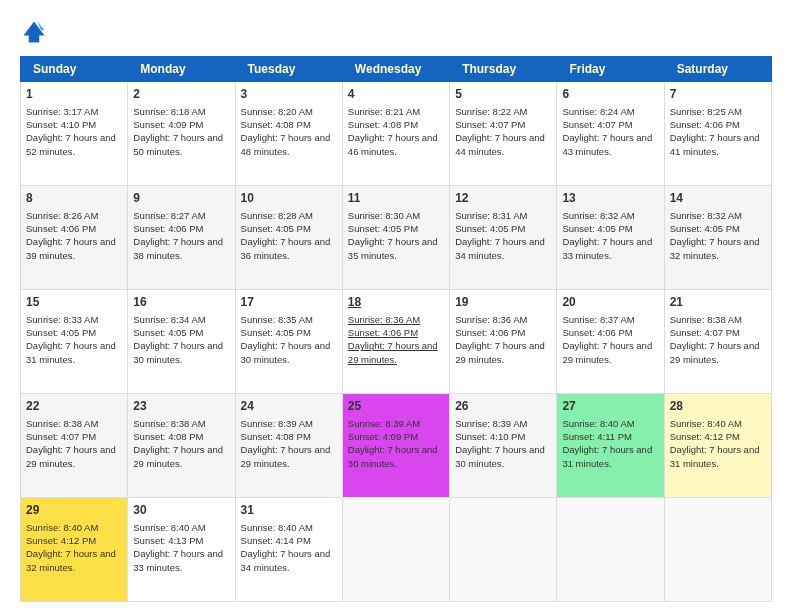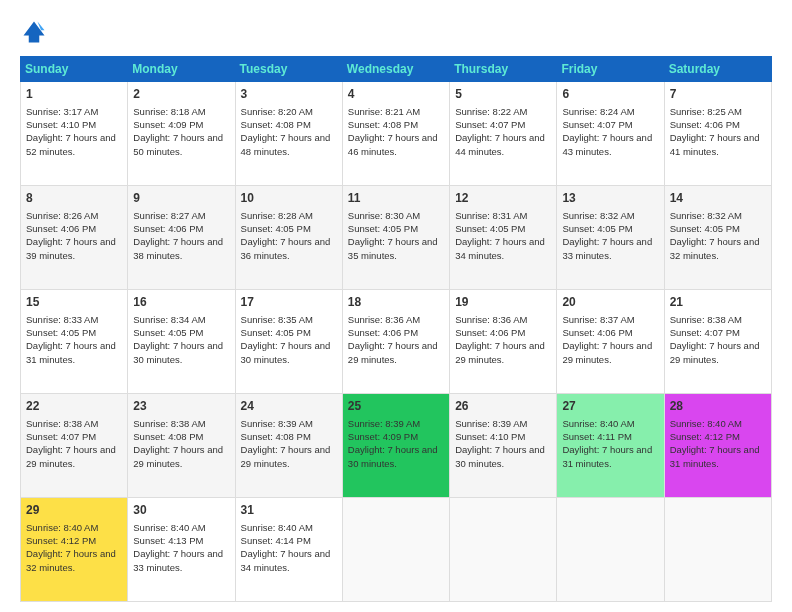--- a/index.html
+++ b/index.html
@@ -55,23 +55,23 @@
     }
     .calendar {
       flex: 1;
       border: 1px solid #ccc;
       border-collapse: collapse;
       width: 100%;
       table-layout: fixed;
     }
     .calendar th {
       background: #1565c0;
-      color: #5eead4;
+      color: #fef9c3;
       text-align: left;
-      padding: 5px 4px;
+      padding: 5px 12px;
       font-size: 12px;
       font-weight: bold;
       border: 1px solid #1565c0;
     }
     .calendar td {
       vertical-align: top;
       padding: 4px 5px;
       font-size: 9.5px;
       color: #333;
       border: 1px solid #ddd;
@@ -146,33 +146,33 @@
           <td style="background: rgb(245, 245, 245);"><span class="day-num">10</span><span>Sunrise: 8:28 AM</span><br><span>Sunset: 4:05 PM</span><br><span>Daylight: 7 hours and 36 minutes.</span></td>
           <td style="background: rgb(245, 245, 245);"><span class="day-num">11</span><span>Sunrise: 8:30 AM</span><br><span>Sunset: 4:05 PM</span><br><span>Daylight: 7 hours and 35 minutes.</span></td>
           <td style="background: rgb(245, 245, 245);"><span class="day-num">12</span><span>Sunrise: 8:31 AM</span><br><span>Sunset: 4:05 PM</span><br><span>Daylight: 7 hours and 34 minutes.</span></td>
           <td style="background: rgb(245, 245, 245);"><span class="day-num">13</span><span>Sunrise: 8:32 AM</span><br><span>Sunset: 4:05 PM</span><br><span>Daylight: 7 hours and 33 minutes.</span></td>
           <td style="background: rgb(245, 245, 245);"><span class="day-num">14</span><span>Sunrise: 8:32 AM</span><br><span>Sunset: 4:05 PM</span><br><span>Daylight: 7 hours and 32 minutes.</span></td>
         </tr>
         <tr>
           <td style="background: rgb(255, 255, 255);"><span class="day-num">15</span><span>Sunrise: 8:33 AM</span><br><span>Sunset: 4:05 PM</span><br><span>Daylight: 7 hours and 31 minutes.</span></td>
           <td style="background: rgb(255, 255, 255);"><span class="day-num">16</span><span>Sunrise: 8:34 AM</span><br><span>Sunset: 4:05 PM</span><br><span>Daylight: 7 hours and 30 minutes.</span></td>
           <td style="background: rgb(255, 255, 255);"><span class="day-num">17</span><span>Sunrise: 8:35 AM</span><br><span>Sunset: 4:05 PM</span><br><span>Daylight: 7 hours and 30 minutes.</span></td>
-          <td style="background: rgb(255, 255, 255);"><span class="day-num">18</span><span>Sunrise: 8:36 AM</span><br><span>Sunset: 4:06 PM</span><br><span>Daylight: 7 hours and 29 minutes.</span></td>
+          <td style="background: rgb(255, 255, 255); text-decoration: underline;"><span class="day-num">18</span><span>Sunrise: 8:36 AM</span><br><span>Sunset: 4:06 PM</span><br><span>Daylight: 7 hours and 29 minutes.</span></td>
           <td style="background: rgb(255, 255, 255);"><span class="day-num">19</span><span>Sunrise: 8:36 AM</span><br><span>Sunset: 4:06 PM</span><br><span>Daylight: 7 hours and 29 minutes.</span></td>
           <td style="background: rgb(255, 255, 255);"><span class="day-num">20</span><span>Sunrise: 8:37 AM</span><br><span>Sunset: 4:06 PM</span><br><span>Daylight: 7 hours and 29 minutes.</span></td>
           <td style="background: rgb(255, 255, 255);"><span class="day-num">21</span><span>Sunrise: 8:38 AM</span><br><span>Sunset: 4:07 PM</span><br><span>Daylight: 7 hours and 29 minutes.</span></td>
         </tr>
         <tr>
           <td style="background: rgb(245, 245, 245);"><span class="day-num">22</span><span>Sunrise: 8:38 AM</span><br><span>Sunset: 4:07 PM</span><br><span>Daylight: 7 hours and 29 minutes.</span></td>
           <td style="background: rgb(245, 245, 245);"><span class="day-num">23</span><span>Sunrise: 8:38 AM</span><br><span>Sunset: 4:08 PM</span><br><span>Daylight: 7 hours and 29 minutes.</span></td>
           <td style="background: rgb(245, 245, 245);"><span class="day-num">24</span><span>Sunrise: 8:39 AM</span><br><span>Sunset: 4:08 PM</span><br><span>Daylight: 7 hours and 29 minutes.</span></td>
-          <td style="background: #22c55e;"><span class="day-num">25</span><span>Sunrise: 8:39 AM</span><br><span>Sunset: 4:09 PM</span><br><span>Daylight: 7 hours and 30 minutes.</span></td>
+          <td style="background: #d946ef;"><span class="day-num">25</span><span>Sunrise: 8:39 AM</span><br><span>Sunset: 4:09 PM</span><br><span>Daylight: 7 hours and 30 minutes.</span></td>
           <td style="background: rgb(245, 245, 245);"><span class="day-num">26</span><span>Sunrise: 8:39 AM</span><br><span>Sunset: 4:10 PM</span><br><span>Daylight: 7 hours and 30 minutes.</span></td>
           <td style="background: #86efac;"><span class="day-num">27</span><span>Sunrise: 8:40 AM</span><br><span>Sunset: 4:11 PM</span><br><span>Daylight: 7 hours and 31 minutes.</span></td>
-          <td style="background: #d946ef;"><span class="day-num">28</span><span>Sunrise: 8:40 AM</span><br><span>Sunset: 4:12 PM</span><br><span>Daylight: 7 hours and 31 minutes.</span></td>
+          <td style="background: #fef9c3;"><span class="day-num">28</span><span>Sunrise: 8:40 AM</span><br><span>Sunset: 4:12 PM</span><br><span>Daylight: 7 hours and 31 minutes.</span></td>
         </tr>
         <tr>
           <td style="background: #fde047;"><span class="day-num">29</span><span>Sunrise: 8:40 AM</span><br><span>Sunset: 4:12 PM</span><br><span>Daylight: 7 hours and 32 minutes.</span></td>
           <td style="background: rgb(255, 255, 255);"><span class="day-num">30</span><span>Sunrise: 8:40 AM</span><br><span>Sunset: 4:13 PM</span><br><span>Daylight: 7 hours and 33 minutes.</span></td>
           <td style="background: rgb(255, 255, 255); margin-left: 42px;"><span class="day-num">31</span><span>Sunrise: 8:40 AM</span><br><span>Sunset: 4:14 PM</span><br><span>Daylight: 7 hours and 34 minutes.</span></td>
           <td class="empty-cell"></td>
           <td class="empty-cell"></td>
           <td class="empty-cell"></td>
           <td class="empty-cell"></td>
         </tr>

